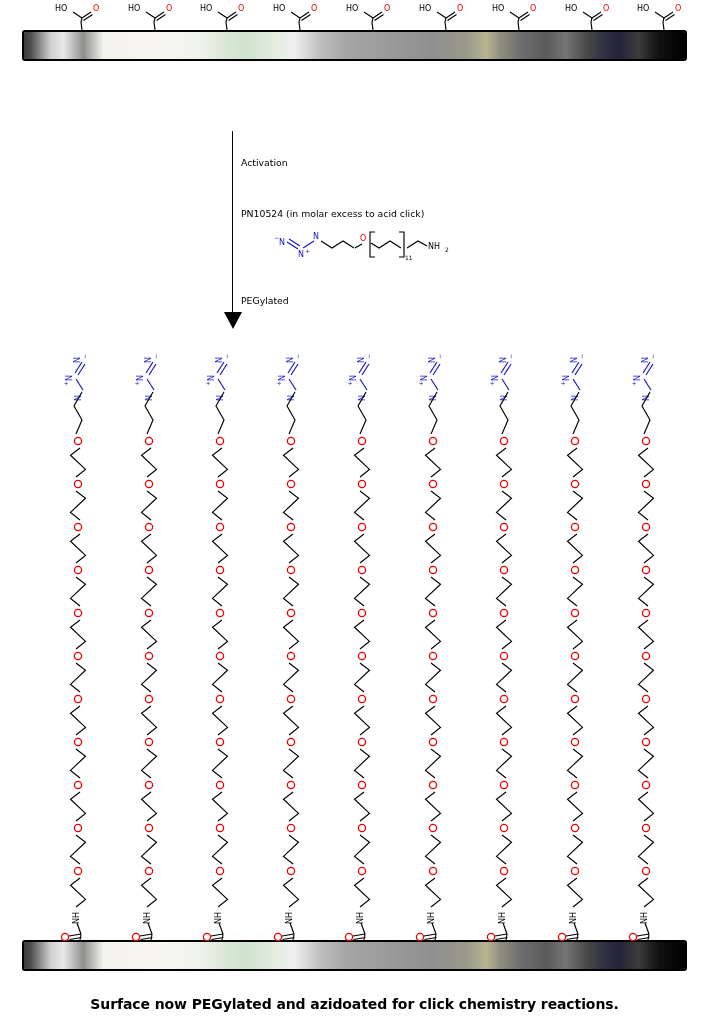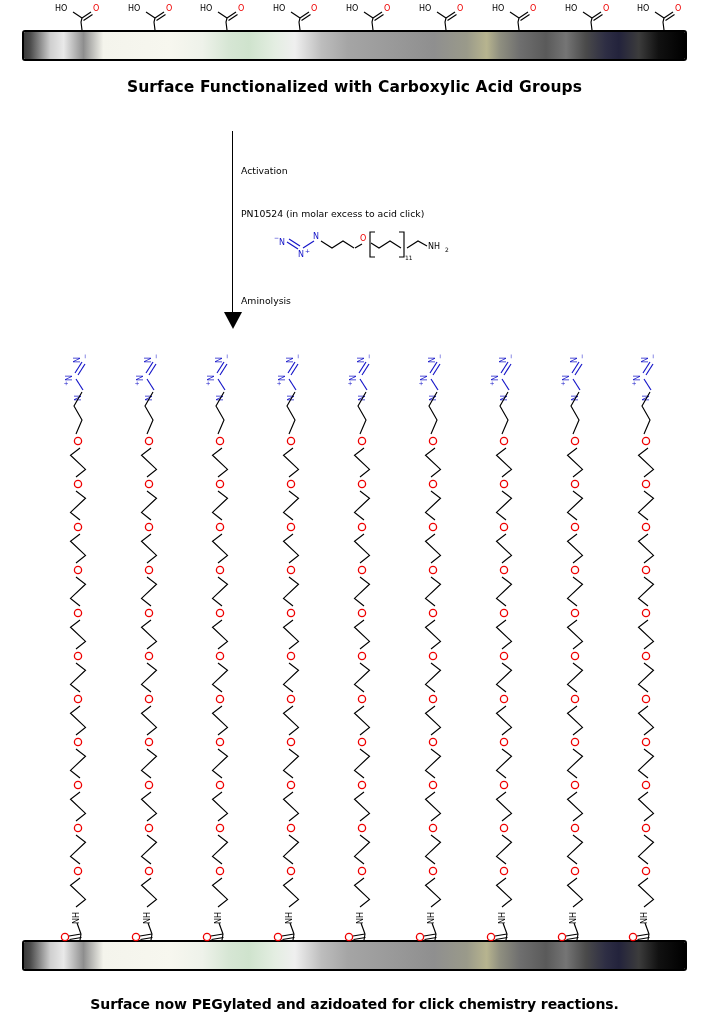--- a/index.html
+++ b/index.html
@@ -99,21 +99,21 @@
     border-left: 9px solid transparent;
     border-right: 9px solid transparent;
     border-top: 17px solid #000000;
   }
   .rx-label {
     position: absolute;
     font-size: 9.3px;
     color: #000000;
     white-space: nowrap;
   }
-  #label-activation { left: 241px; top: 165px; }
+  #label-activation { left: 241px; top: 157px; }
   #label-reagent    { left: 241px; top: 208px; }
   #label-aminolysis { left: 241px; top: 295px; }
 
   
   svg.layer {
     position: absolute;
     left: 0; top: 0;
     width: 709px;
     height: 1024px;
     pointer-events: none;
@@ -232,27 +232,26 @@
           <path class="blk-line" d="M 664 30 L 663 22 L 664 18"></path>
           <path class="blk-line" d="M 664 18 L 673 12"></path>
           <path class="blk-line" d="M 665.5 20.5 L 674.5 14.5"></path>
           <path class="blk-line" d="M 664 18 L 655 12"></path>
           <text class="lbl" x="637" y="11">HO</text>
           <text class="lbl lbl-red" x="675" y="11">O</text>
         </g>
       </g>
   </svg>
 
-  <div class="caption" id="caption-top">Surface Functionalized with Carboxylic Acid Groups</div>
 
   <div class="abs" id="reaction-arrow-line"></div>
   <div class="abs" id="reaction-arrow-head"></div>
   <div class="rx-label" id="label-activation">Activation</div>
   <div class="rx-label" id="label-reagent">PN10524 (in molar excess to acid click)</div>
-  <div class="rx-label" id="label-aminolysis">Aminolysis</div>
+  <div class="rx-label" id="label-aminolysis">PEGylated</div>
 
   <svg class="layer" id="svg-reagent" viewBox="0 0 709 1024" xmlns="http://www.w3.org/2000/svg">
     <g id="reagent-g">
         <path class="blue-line" d="M 287 242 L 298 249"></path>
         <path class="blue-line" d="M 289 239 L 300 246"></path>
         <path class="blue-line" d="M 303 248 L 314 241"></path>
         <text class="lbl lbl-blue" x="279" y="245">N</text>
         <text class="lbl-sm lbl-blue lbl" x="274" y="240">−</text>
         <text class="lbl lbl-blue" x="298" y="257">N</text>
         <text class="lbl-sm lbl-blue lbl" x="305" y="253">+</text>

